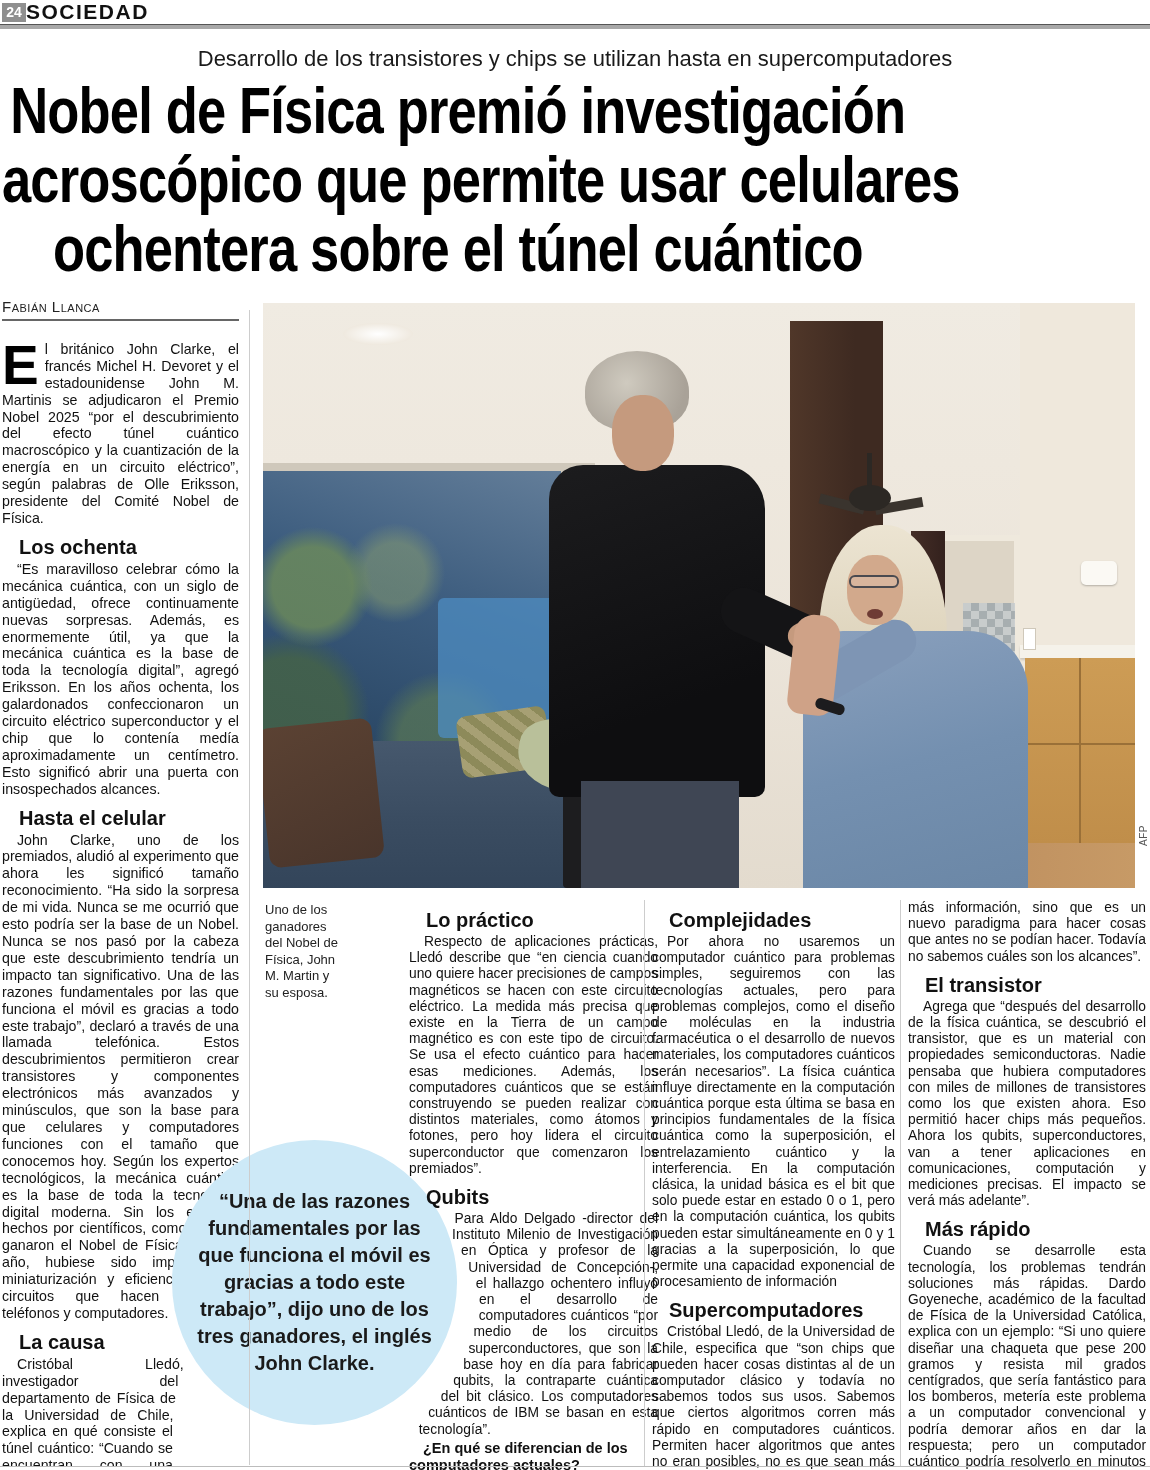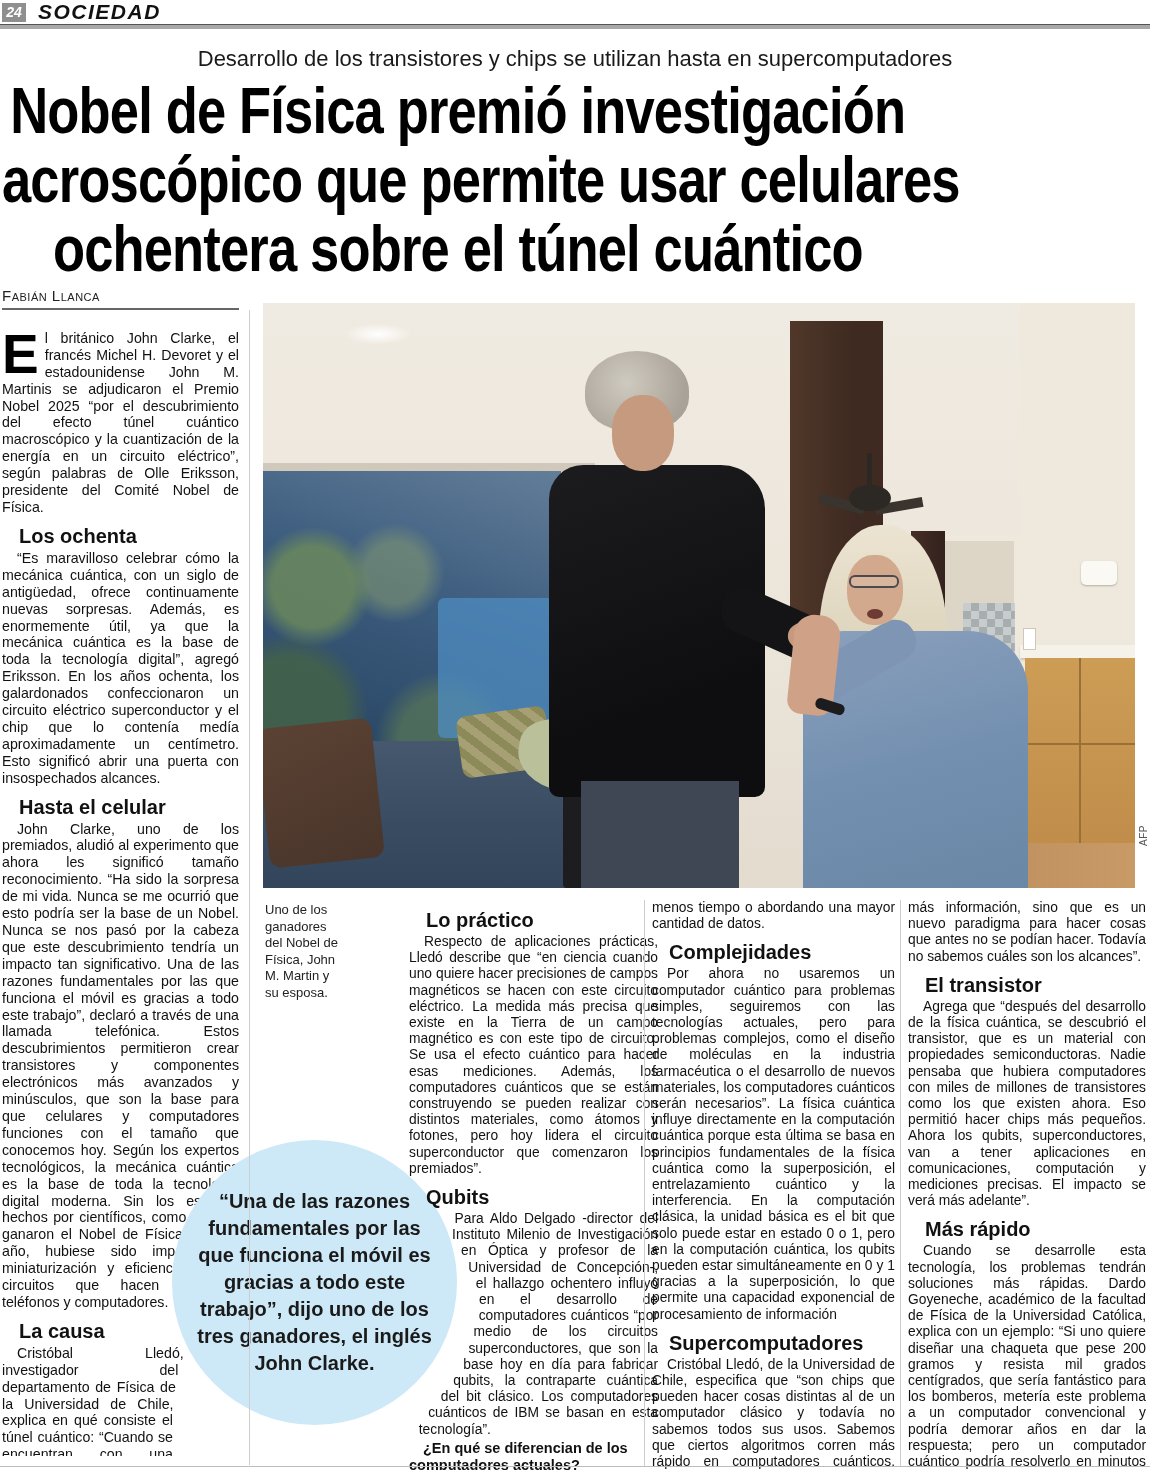--- a/index.html
+++ b/index.html
@@ -3,40 +3,40 @@
 <meta charset="utf-8">
 <style>
   html,body{margin:0;padding:0;}
   body{
     width:1150px;height:1470px;position:relative;background:#ffffff;
     font-family:"Liberation Sans",sans-serif;color:#111;overflow:hidden;
   }
   
   .masthead{position:absolute;top:0;left:0;width:1150px;height:24px;
     display:flex;align-items:center;justify-content:space-between;padding:0 2px;box-sizing:border-box;}
-  .mast-left{display:flex;align-items:center;gap:12px;font-style:italic;}
+  .mast-left{display:flex;align-items:center;gap:0;}
   .pagebox{background:#8f8f8f;color:#fff;font-weight:bold;font-size:14px;
     width:24px;height:19px;display:flex;align-items:center;justify-content:center;}
   .section-name{font-weight:bold;font-size:21px;letter-spacing:1.5px;text-align:right;}
   .mast-right{font-size:16px;color:#222;display:flex;gap:6px;align-items:baseline;}
   .paper-name{font-weight:bold;}
   .mast-rule-dark{position:absolute;top:24px;left:0;width:1150px;height:1px;background:#555;}
   .mast-rule-gray{position:absolute;top:25px;left:0;width:1150px;height:4px;background:#a8a8a8;}
   
   .kicker{position:absolute;top:46px;left:0;width:1150px;text-align:center;
     font-size:22px;color:#1a1a1a;}
   .headline{position:absolute;top:76px;left:0;width:916px;}
   .hl-line{display:flex;justify-content:center;height:69px;align-items:center;}
   .hl-line span{font-weight:bold;font-size:64px;letter-spacing:-1px;white-space:nowrap;
     transform:scaleX(0.82);transform-origin:center;color:#000;}
   
   .col{position:absolute;text-align:justify;overflow:hidden;}
   .col p{margin:0;text-indent:15px;}
   .col p.noindent{text-indent:0;}
-  .col1{left:2px;top:288px;width:237px;height:1168px;font-size:14.2px;line-height:16.9px;}
+  .col1{left:2px;top:299px;width:237px;height:1168px;font-size:14.2px;line-height:16.9px;}
   .col2{left:389px;top:900px;width:249px;height:570px;font-size:13.8px;line-height:16.2px;margin-left:20px;}
   .col3{left:652px;top:900px;width:243px;height:570px;font-size:13.8px;line-height:16.2px;}
   .col4{left:908px;top:900px;width:238px;height:570px;font-size:13.8px;line-height:16.2px;}
   .sec-head{font-weight:bold;font-size:20px;margin:9px 0 3px 17px;text-align:left;line-height:22px;}
   .q-head{font-weight:bold;font-size:14.5px;margin:2px 0 0 0;text-indent:14px;text-align:left;line-height:17px;}
   .byline{font-size:15px;font-variant:small-caps;letter-spacing:.5px;color:#222;padding-bottom:3px;text-align:left;}
   .byline-rule{border-bottom:2px solid #666;margin-bottom:20px;}
   .dropcap{float:left;font-weight:bold;font-size:55px;line-height:44px;padding:2px 6px 0 0;color:#000;}
   .wrap-r{float:right;width:66px;height:270px;
     shape-outside:polygon(100% 0%,62% 2%,16% 22%,2% 46%,18% 70%,64% 90%,100% 100%);shape-margin:4px;}
@@ -224,21 +224,20 @@
   <div class="sec-head">Lo práctico</div>
   <p>Respecto de aplicaciones prácticas, Lledó describe que “en ciencia cuando uno quiere hacer precisiones de campos magnéticos se hacen con este circuito eléctrico. La medida más precisa que existe en la Tierra de un campo magnético es con este tipo de circuito. Se usa el efecto cuántico para hacer esas mediciones. Además, los computadores cuánticos que se están construyendo se pueden realizar con distintos materiales, como átomos y fotones, pero hoy lidera el circuito superconductor que comenzaron los premiados”.</p>
   <div class="wrap-l"></div>
   <div class="sec-head">Qubits</div>
   <p>Para Aldo Delgado -director del Instituto Milenio de Investigación en Óptica y profesor de la Universidad de Concepción-, el hallazgo ochentero influyó en el desarrollo de computadores cuánticos “por medio de los circuitos superconductores, que son la base hoy en día para fabricar qubits, la contraparte cuántica del bit clásico. Los computadores cuánticos de IBM se basan en esta tecnología”.</p>
   <div class="q-head">¿En qué se diferencian de los computadores actuales?</div>
 
 </div>
 
 <div class="col col3">
-  <p class="noindent">menos tiempo o abordando una mayor cantidad de datos.</p>
   <div class="sec-head">Complejidades</div>
   <p>Por ahora no usaremos un computador cuántico para problemas simples, seguiremos con las tecnologías actuales, pero para problemas complejos, como el diseño de moléculas en la industria farmacéutica o el desarrollo de nuevos materiales, los computadores cuánticos serán necesarios”. La física cuántica influye directamente en la computación cuántica porque esta última se basa en principios fundamentales de la física cuántica como la superposición, el entrelazamiento cuántico y la interferencia. En la computación clásica, la unidad básica es el bit que solo puede estar en estado 0 o 1, pero en la computación cuántica, los qubits pueden estar simultáneamente en 0 y 1 gracias a la superposición, lo que permite una capacidad exponencial de procesamiento de información</p>
   <div class="sec-head">Supercomputadores</div>
   <p>Cristóbal Lledó, de la Universidad de Chile, especifica que “son chips que pueden hacer cosas distintas al de un computador clásico y todavía no sabemos todos sus usos. Sabemos que ciertos algoritmos corren más rápido en computadores cuánticos. Permiten hacer algoritmos que antes no eran posibles, no es que sean más rápidos o que procesen</p>
 </div>
 
 <div class="col col4">
   <p class="noindent">más información, sino que es un nuevo paradigma para hacer cosas que antes no se podían hacer. Todavía no sabemos cuáles son los alcances”.</p>
   <div class="sec-head">El transistor</div>
   <p>Agrega que “después del desarrollo de la física cuántica, se descubrió el transistor, que es un material con propiedades semiconductoras. Nadie pensaba que hubiera computadores con miles de millones de transistores como los que existen ahora. Eso permitió hacer chips más pequeños. Ahora los qubits, superconductores, van a tener aplicaciones en comunicaciones, computación y mediciones precisas. El impacto se verá más adelante”.</p>

